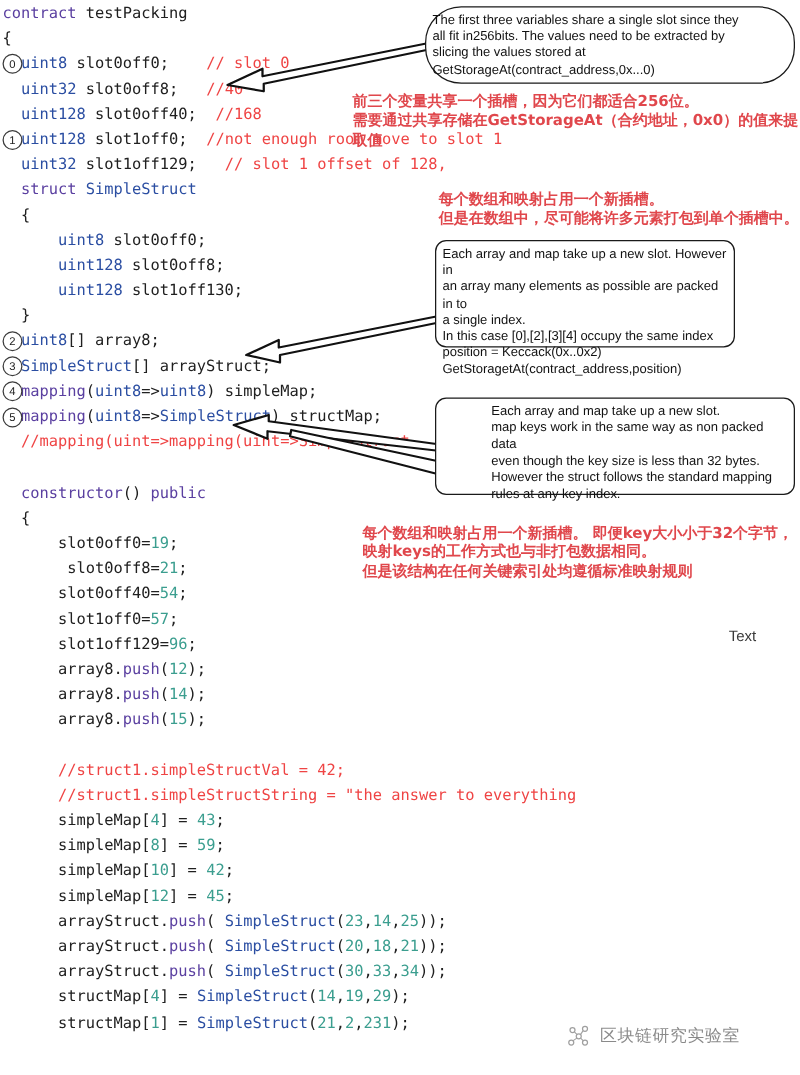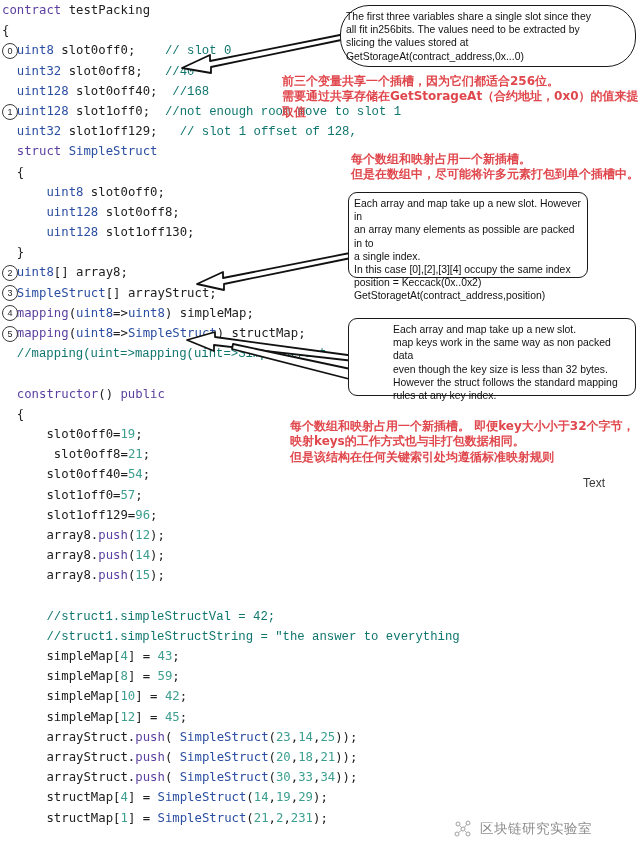--- a/index.html
+++ b/index.html
@@ -46,21 +46,21 @@
     border-radius: 50%;
     font-family: "Liberation Sans", sans-serif;
     font-size: 9px;
     line-height: 14px;
     text-align: center;
     color: #222;
     background: #fff;
   }
   .kw   { color: #2b4ea2; text-align: center; }
   .kw2  { color: #5a3fa0; }
-  .cm   { color: #0f766e; font-family: Liberation Mono, monospace; }
+  .cm   { color: #ef4444; }
   .num  { color: #3b9e8f; }
   .idf  { color: #202020; }
 
   
   .callout {
     position: absolute;
     background: #ffffff;
     border: 1.6px solid #1a1a1a;
     border-radius: 9px;
     font-family: "Liberation Sans", sans-serif;
@@ -87,21 +87,21 @@
   
   .arrow-svg {
     position: absolute;
     pointer-events: none;
   }
 
   
   #text-label {
     position: absolute;
     left: 583px;
-    top: 476px;
+    top: 502px;
     font-family: "Liberation Sans", sans-serif;
     font-size: 12px;
     color: #3a3a3a;
   }
 
   
   #watermark {
     position: absolute;
     left: 452px;
     top: 818px;

